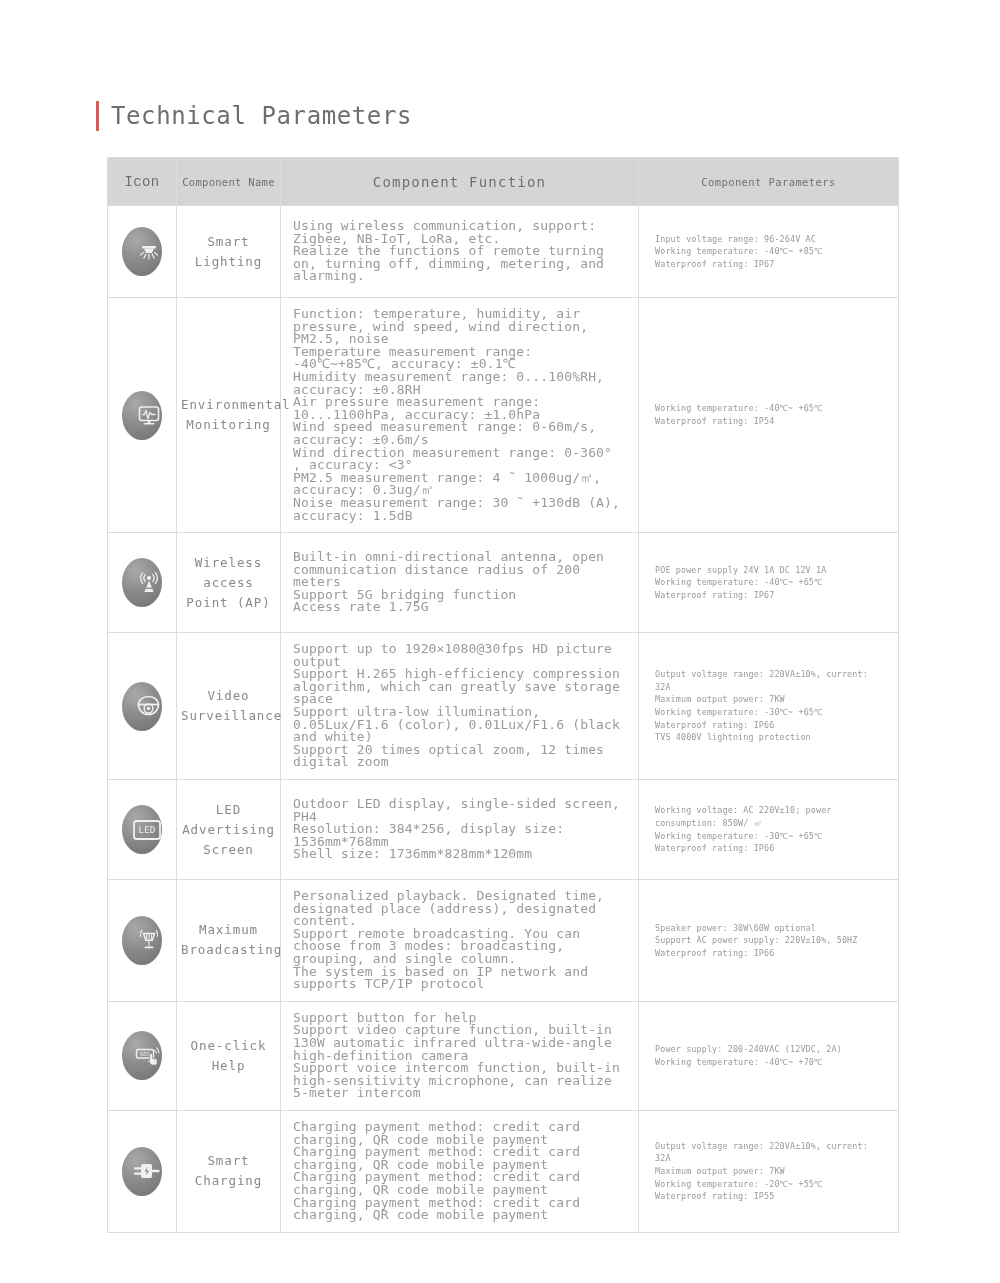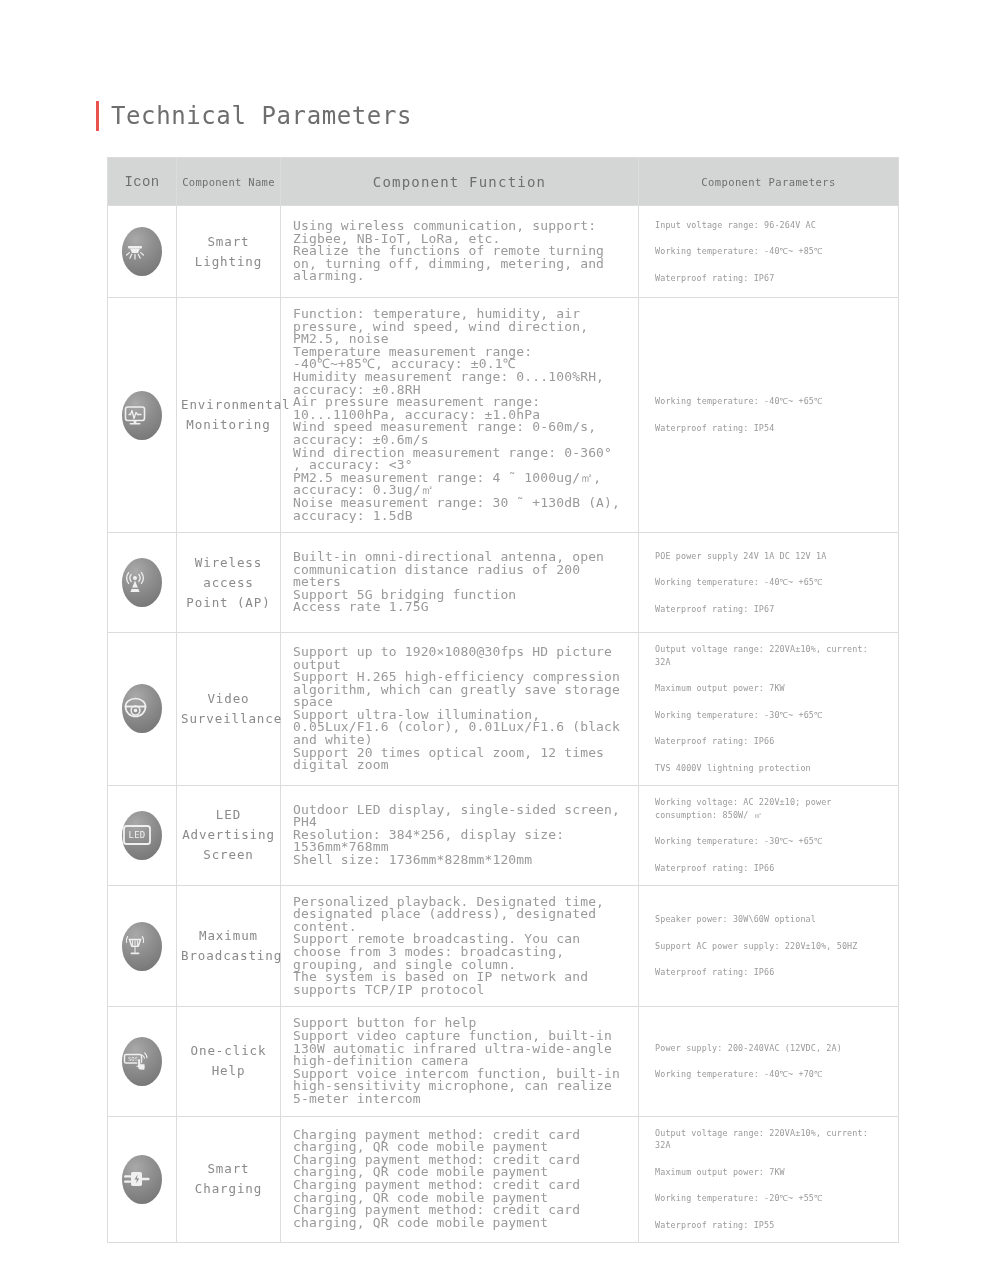--- a/index.html
+++ b/index.html
@@ -78,37 +78,37 @@
   td.cell-func, td.cell-param {
     vertical-align: middle;
   }
   .lines {
     display: flex;
     flex-direction: column;
     justify-content: space-around;
     box-sizing: border-box;
   }
   td.cell-func .lines  { padding: 10px 14px 10px 12px; }
-  td.cell-param .lines { padding: 10px 12px 10px 16px; gap: 14px; }
+  td.cell-param .lines { padding: 10px 12px 10px 16px; }
   .lines p {
     margin: 0;
     font-size: 13px;
     line-height: 12.6px;
     letter-spacing: .15px;
     color: #9a9a9a;
   }
   td.cell-param .lines p { font-size: 8.4px; }
 
   
   .badge {
     width: 40px; height: 49px;
     margin: 0 auto;
     border-radius: 50%;
     background: radial-gradient(circle at 34% 26%, #a9a9a9 0%, #8e8e8e 42%, #6e6e6e 100%);
-    display: flex; align-items: center; justify-content: flex-start;
+    display: flex; align-items: center; justify-content: flex-end;
   }
   .badge svg { display: block; }
   .badge .led-text {
     font-family: "DejaVu Sans Mono", monospace;
     font-size: 9px;
     fill: #f2f2f2;
     letter-spacing: .2px;
   }
   .badge .sos-text {
     font-family: "DejaVu Sans Mono", monospace;

